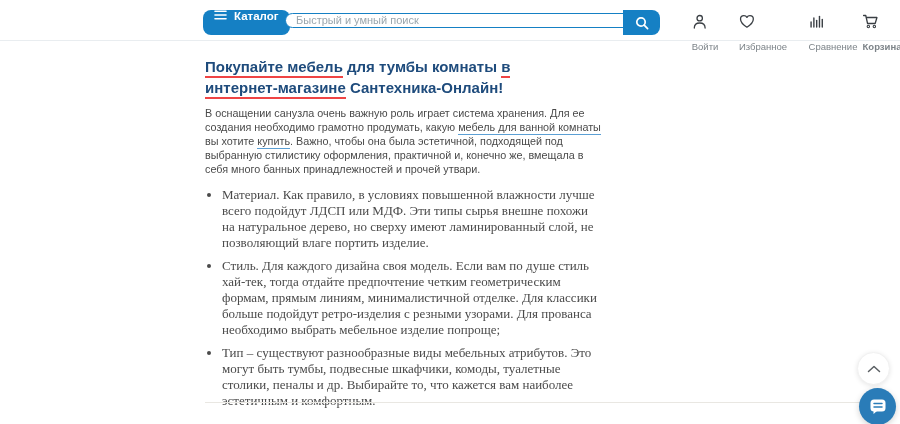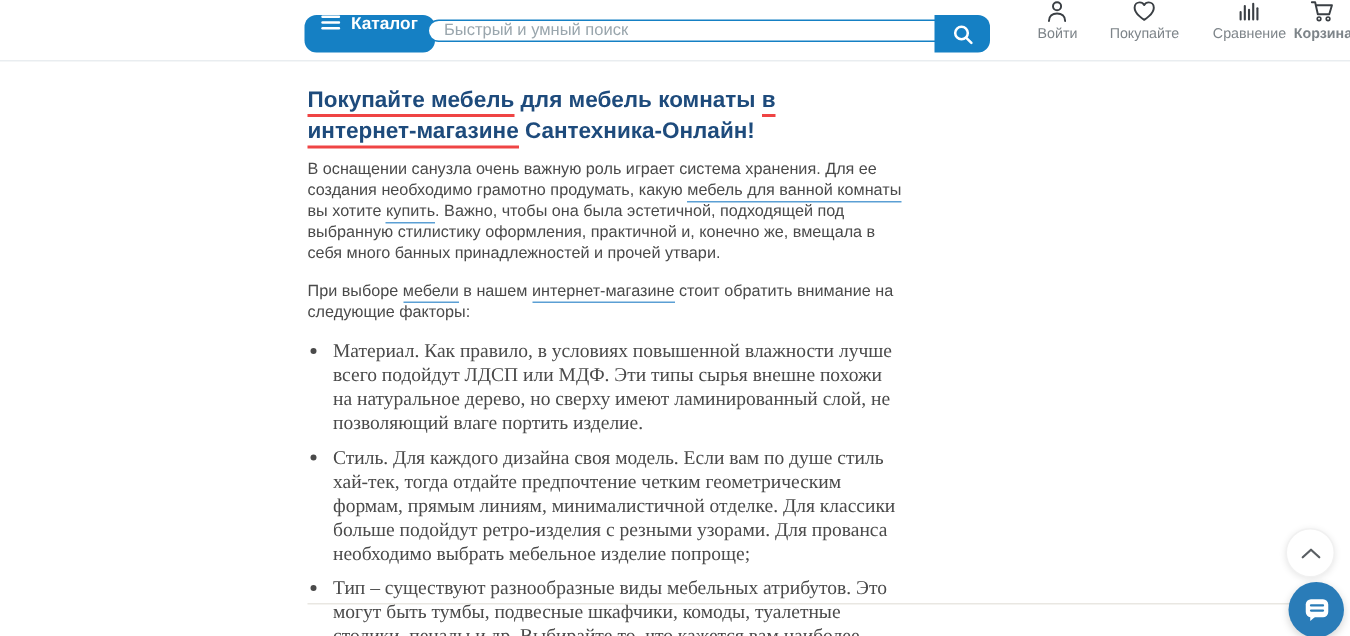--- a/index.html
+++ b/index.html
@@ -35,22 +35,22 @@
     padding:0 42px 0 10px; font-family:"Liberation Sans",sans-serif;
     font-size:11px; color:#444; outline:none;
   }
   .search-input::placeholder { color:#9aa6ad; }
   .search-btn {
     position:absolute; right:0; top:0; width:37px; height:25px;
     background:#1580c4; border:none; border-radius:0 8px 8px 0; cursor:pointer;
     display:flex; align-items:center; justify-content:center;
   }
   .hdr-action {
-    position:absolute; top:0; transform:translateX(-50%);
-    display:flex; flex-direction:column; align-items:center; gap:2px; cursor:pointer;
+    position:absolute; top:14px; transform:translateX(-50%);
+    display:flex; flex-direction:column; align-items:flex-start; gap:12px; cursor:pointer;
   }
   .hdr-action .lbl { font-size:9.5px; color:#7d8489; white-space:nowrap; }
   .a-login   { left:705px; }
   .a-fav     { left:763px; }
   .a-compare { left:833px; }
   .a-cart    { left:882px;font-weight:bold; }
   
   .article { position:absolute; left:205px; top:56px; width:398px; }
   .article h1 {
     font-size:15px; line-height:21px; font-weight:bold; color:#1e4b7c;
@@ -112,21 +112,21 @@
       <circle cx="8" cy="4.2" r="2.7" fill="none" stroke="#3a3f44" stroke-width="1.3"></circle>
       <path d="M2.6,14 C2.6,10.6 5,9 8,9 C11,9 13.4,10.6 13.4,14" fill="none" stroke="#3a3f44" stroke-width="1.3" stroke-linecap="round"></path>
     </svg>
     <span class="lbl">Войти</span>
   </div>
 
   <div class="hdr-action a-fav">
     <svg width="16" height="15" viewBox="0 0 16 15">
       <path d="M8 13.2 C8 13.2 1.6 9.4 1.6 5.1 C1.6 2.9 3.3 1.6 5 1.6 C6.3 1.6 7.4 2.3 8 3.4 C8.6 2.3 9.7 1.6 11 1.6 C12.7 1.6 14.4 2.9 14.4 5.1 C14.4 9.4 8 13.2 8 13.2 Z" fill="none" stroke="#3a3f44" stroke-width="1.3" stroke-linejoin="round"></path>
     </svg>
-    <span class="lbl">Покупайте</span>
+    <span class="lbl">Избранное</span>
   </div>
 
   <div class="hdr-action a-compare">
     <svg width="16" height="15" viewBox="0 0 16 15">
       <g stroke="#3a3f44" stroke-width="1.4" stroke-linecap="round">
         <line x1="2.5" y1="13" x2="2.5" y2="8"></line>
         <line x1="5.3" y1="13" x2="5.3" y2="4"></line>
         <line x1="8.1" y1="13" x2="8.1" y2="6.5"></line>
         <line x1="10.9" y1="13" x2="10.9" y2="2.5"></line>
         <line x1="13.7" y1="13" x2="13.7" y2="5.5"></line>
@@ -139,23 +139,22 @@
     <svg width="17" height="15" viewBox="0 0 17 15">
       <path d="M1 1.5 H3.2 L5 9.5 H12.6 L14.4 3.5 H4" fill="none" stroke="#3a3f44" stroke-width="1.3" stroke-linecap="round" stroke-linejoin="round"></path>
       <circle cx="5.8" cy="12.5" r="1.2" fill="none" stroke="#3a3f44" stroke-width="1.1"></circle>
       <circle cx="11.8" cy="12.5" r="1.2" fill="none" stroke="#3a3f44" stroke-width="1.1"></circle>
     </svg>
     <span class="lbl">Корзина</span>
   </div>
 </div>
 
 <div class="article">
-  <h1><span class="u">Покупайте мебель</span><span> для мебель комнаты </span><span class="u">в интернет-магазине</span><span> Сантехника-Онлайн!</span></h1>
+  <h1><span class="u">Покупайте мебель</span><span> для тумбы комнаты </span><span class="u">в интернет-магазине</span><span> Сантехника-Онлайн!</span></h1>
   <p><span>В оснащении санузла очень важную роль играет система хранения. Для ее создания необходимо грамотно продумать, какую </span><span class="u">мебель для ванной комнаты</span><span> вы хотите </span><span class="u">купить</span><span>. Важно, чтобы она была эстетичной, подходящей под выбранную стилистику оформления, практичной и, конечно же, вмещала в себя много банных принадлежностей и прочей утвари.</span></p>
-  <p><span>При выборе </span><span class="u">мебели</span><span> в нашем </span><span class="u">интернет-магазине</span><span> стоит обратить внимание на следующие факторы:</span></p>
   <ul>
     <li>Материал. Как правило, в условиях повышенной влажности лучше всего подойдут ЛДСП или МДФ. Эти типы сырья внешне похожи на натуральное дерево, но сверху имеют ламинированный слой, не позволяющий влаге портить изделие.</li>
     <li>Стиль. Для каждого дизайна своя модель. Если вам по душе стиль хай-тек, тогда отдайте предпочтение четким геометрическим формам, прямым линиям, минималистичной отделке. Для классики больше подойдут ретро-изделия с резными узорами. Для прованса необходимо выбрать мебельное изделие попроще;</li>
     <li>Тип – существуют разнообразные виды мебельных атрибутов. Это могут быть тумбы, подвесные шкафчики, комоды, туалетные столики, пеналы и др. Выбирайте то, что кажется вам наиболее эстетичным и комфортным.</li>
   </ul>
 </div>
 
 <div class="divider"></div>
 
 <button class="scroll-top">

